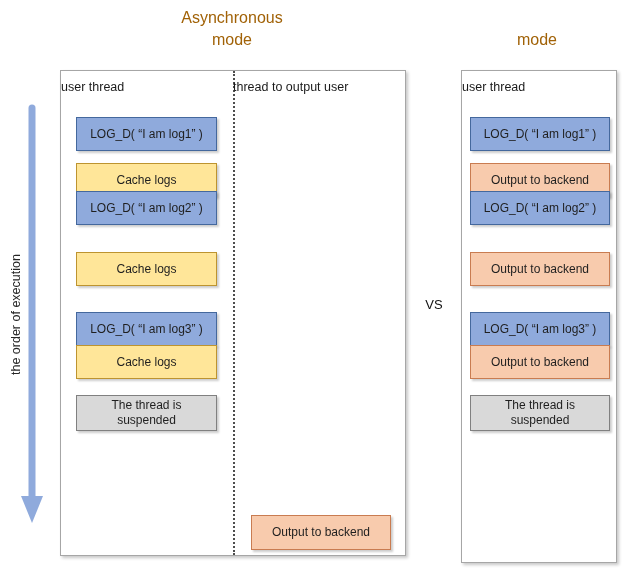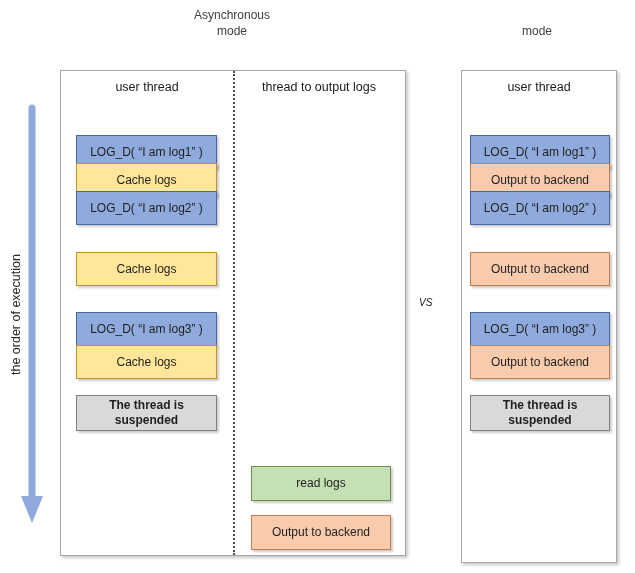--- a/index.html
+++ b/index.html
@@ -1,56 +1,56 @@
 <!DOCTYPE html>
 <html><head>
 <meta charset="utf-8">
 <style>
   html,body{margin:0;padding:0;background:#fff;}
   #canvas{
     position:relative;width:635px;height:573px;background:#ffffff;
     font-family:"Liberation Sans",sans-serif;color:#1a1a1a;overflow:hidden;
   }
   .title{
-    position:absolute;text-align:center;font-size:12px;line-height:1.35;color:#404040;
+    position:absolute;text-align:center;font-size:16px;line-height:1.35;color:#a16207;
   }
   .title-async{left:172px;top:7px;width:120px;}
   .title-sync{left:477px;top:7px;width:120px;}
   .panel{
     position:absolute;background:#fff;border:1px solid #a6a6a6;
     box-shadow:2px 2px 3px rgba(0,0,0,.22);box-sizing:border-box;
   }
   .panel-async{left:60px;top:70px;width:346px;height:486px;}
   .panel-sync{left:461px;top:70px;width:156px;height:493px;}
   .divider{
     position:absolute;left:172px;top:0;bottom:0;width:0;
     border-left:2px dotted #4d4d4d;
   }
   .col-header{
-    position:absolute;top:9px;font-size:12.5px;color:#1a1a1a;text-align:center;
+    position:absolute;top:9px;font-size:12.5px;color:#1a1a1a;text-align:left;
   }
   .hdr-user-async{left:0;width:172px;}
   .hdr-logger{left:172px;width:172px;}
   .hdr-user-sync{left:0;width:100%;}
   .box{
     position:absolute;display:flex;align-items:center;justify-content:center;
     font-size:12px;color:#1f1f1f;border:1.5px solid #666;height:34px;
     box-shadow:1.5px 1.5px 2px rgba(0,0,0,.2);box-sizing:border-box;
     text-align:center;line-height:1.25;
   }
   .ucol{left:15px;width:141px;}
   .scol{left:8px;width:140px;}
   .lcol{left:190px;width:140px;}
-  .r1{top:64px}.r2{top:92px}.r3{top:120px}.r4{top:181px}
+  .r1{top:46px}.r2{top:92px}.r3{top:120px}.r4{top:181px}
   .r5{top:241px}.r6{top:274px}.r7{top:324px;height:36px}
   .rg{top:395px;height:35px}.ro{top:444px;height:35px}
-  .suspended{padding:0 18px;font-weight:bold;}
+  .suspended{padding:0 18px;}
   .vs{
-    position:absolute;left:419px;top:297px;width:30px;
-    font-size:10px;color:#111;font-style:italic;
+    position:absolute;left:419px;top:297px;width:30px;text-align:center;
+    font-size:13px;color:#111;
   }
   .exec-arrow{position:absolute;left:17px;top:102px;width:30px;height:424px;}
   .exec-label{
     position:absolute;left:2px;top:233px;width:28px;height:164px;
     writing-mode:vertical-rl;transform:rotate(180deg);
     display:flex;align-items:center;justify-content:center;
     font-size:12.5px;color:#262626;white-space:nowrap;
   }
 </style>
 </head>
@@ -69,31 +69,30 @@
 
   <svg class="exec-arrow" viewBox="0 0 30 424">
     <line x1="15" y1="6" x2="15" y2="396" stroke="#8FAADC" stroke-width="7" stroke-linecap="round"></line>
     <polygon points="4,394 26,394 15,421" fill="#8FAADC"></polygon>
   </svg>
   <div class="exec-label">the order of execution</div>
 
   <div class="panel panel-async">
     <div class="divider"></div>
     <div class="col-header hdr-user-async">user thread</div>
-    <div class="col-header hdr-logger">thread to output logs</div>
+    <div class="col-header hdr-logger">thread to output user</div>
 
     <div class="box ucol r1" style="background: rgb(143, 170, 220); border-color: rgb(68, 104, 157);">LOG_D( “I am log1” )</div>
     <div class="box ucol r2" style="background: rgb(255, 230, 153); border-color: rgb(189, 148, 48);">Cache logs</div>
     <div class="box ucol r3" style="background: rgb(143, 170, 220); border-color: rgb(68, 104, 157);">LOG_D( “I am log2” )</div>
     <div class="box ucol r4" style="background: rgb(255, 230, 153); border-color: rgb(189, 148, 48);">Cache logs</div>
     <div class="box ucol r5" style="background: rgb(143, 170, 220); border-color: rgb(68, 104, 157);">LOG_D( “I am log3” )</div>
     <div class="box ucol r6" style="background: rgb(255, 230, 153); border-color: rgb(189, 148, 48);">Cache logs</div>
     <div class="box ucol r7 suspended" style="background: rgb(217, 217, 217); border-color: rgb(128, 128, 128);">The thread is suspended</div>
 
-    <div class="box lcol rg" style="background: rgb(197, 224, 180); border-color: rgb(107, 142, 78);">read logs</div>
     <div class="box lcol ro" style="background: rgb(248, 203, 173); border-color: rgb(201, 124, 81);">Output to backend</div>
   </div>
 
   <div class="vs">VS</div>
 
   <div class="panel panel-sync">
     <div class="col-header hdr-user-sync">user thread</div>
 
     <div class="box scol r1" style="background: rgb(143, 170, 220); border-color: rgb(68, 104, 157);">LOG_D( “I am log1” )</div>
     <div class="box scol r2" style="background: rgb(248, 203, 173); border-color: rgb(201, 124, 81);">Output to backend</div>

